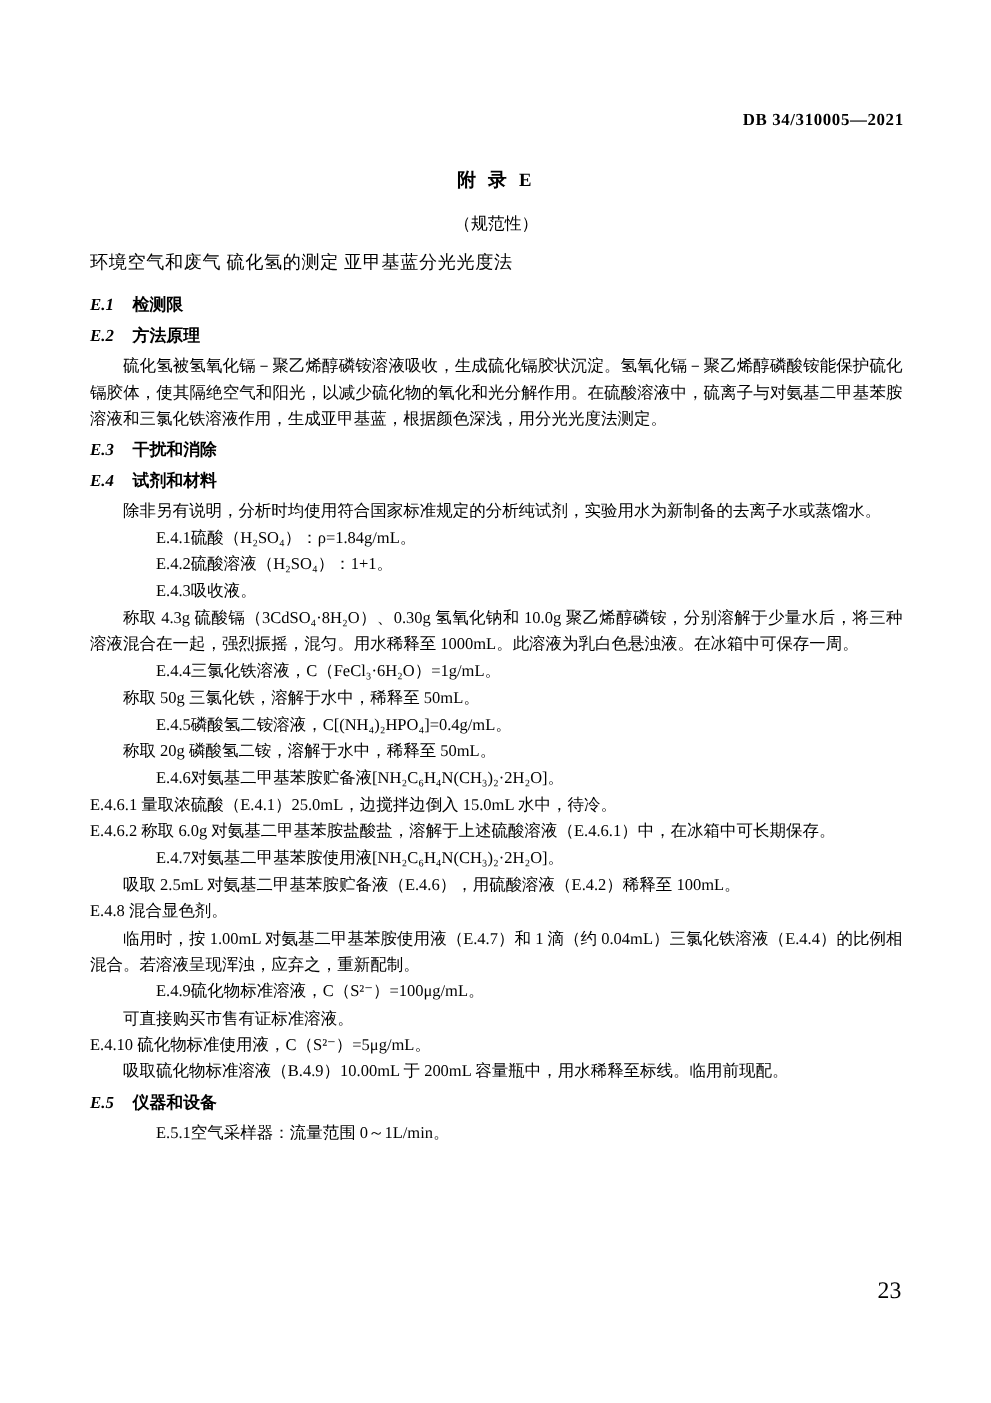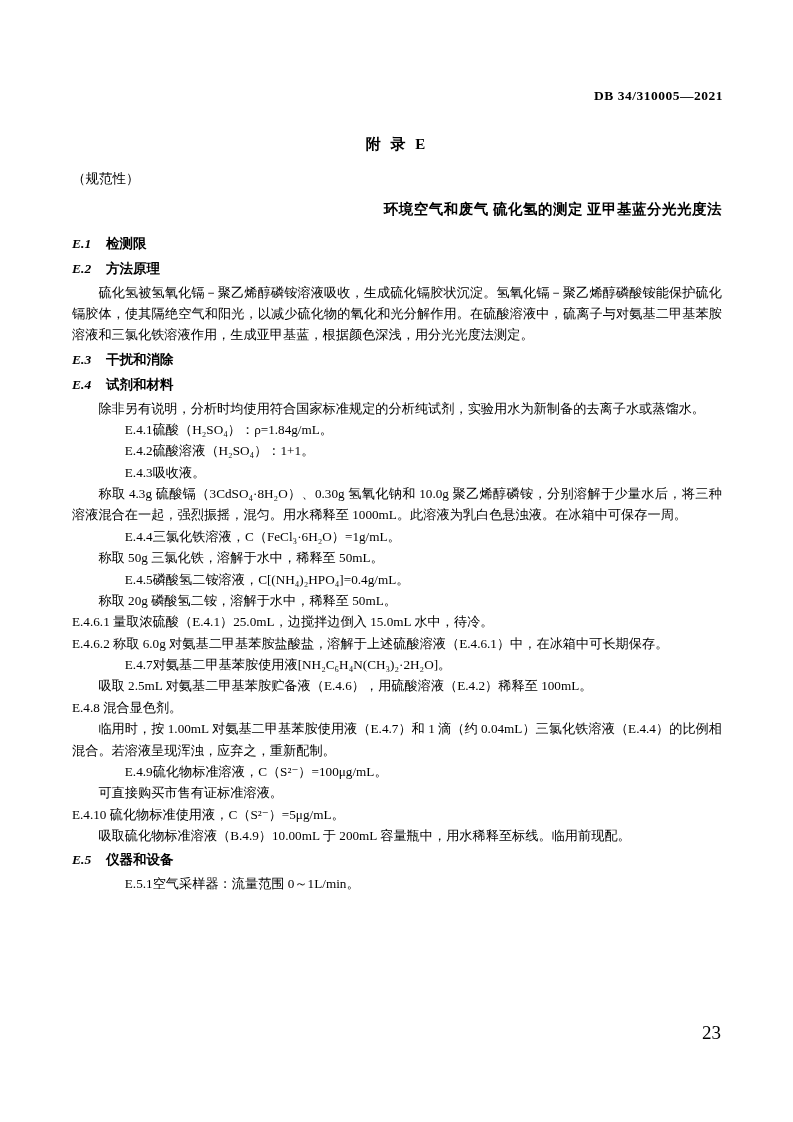--- a/index.html
+++ b/index.html
@@ -37,28 +37,28 @@
     width: 650px;
   }
   .title-annex {
     text-align: center;
     font-size: 15px;
     font-weight: bold;
     letter-spacing: 3px;
     margin-bottom: 16px;
   }
   .title-norm {
-    text-align: left;
+    text-align: center;
     font-size: 13.5px;
     margin-bottom: 12px;
   }
   .title-main {
-    text-align: right;
+    text-align: left;
     font-size: 14.5px;
-    font-weight: bold;
+    font-weight: normal;
     margin-bottom: 14px;
     letter-spacing: 0.5px;
   }
   .sec-head {
     font-size: 13.5px;
     font-weight: bold;
     margin-top: 3px;
     margin-bottom: 2px;
     line-height: 1.62;
   }
@@ -142,20 +142,23 @@
     <p class="item indent">
       <span class="lbl">E.4.4</span><span>三氯化铁溶液，C（FeCl₃·6H₂O）=1g/mL。</span>
     </p>
     <p class="para indent">称取 50g 三氯化铁，溶解于水中，稀释至 50mL。</p>
 
     <p class="item indent">
       <span class="lbl">E.4.5</span><span>磷酸氢二铵溶液，C[(NH₄)₂HPO₄]=0.4g/mL。</span>
     </p>
     <p class="para indent">称取 20g 磷酸氢二铵，溶解于水中，稀释至 50mL。</p>
 
+    <p class="item indent">
+      <span class="lbl">E.4.6</span><span>对氨基二甲基苯胺贮备液[NH₂C₆H₄N(CH₃)₂·2H₂O]。</span>
+    </p>
 
     <p class="item">
       <span>E.4.6.1</span>&nbsp;<span>量取浓硫酸（E.4.1）25.0mL，边搅拌边倒入 15.0mL 水中，待冷。</span>
     </p>
 
     <p class="item">
       <span>E.4.6.2</span>&nbsp;<span>称取 6.0g 对氨基二甲基苯胺盐酸盐，溶解于上述硫酸溶液（E.4.6.1）中，在冰箱中可长期保存。</span>
     </p>
 
     <p class="item indent">

